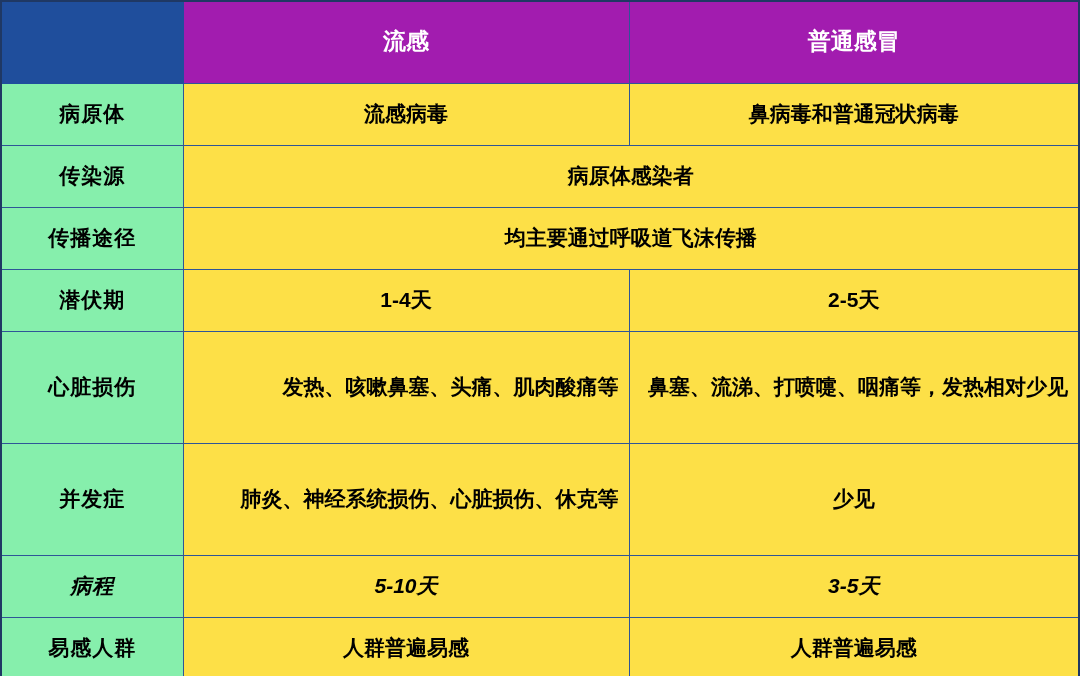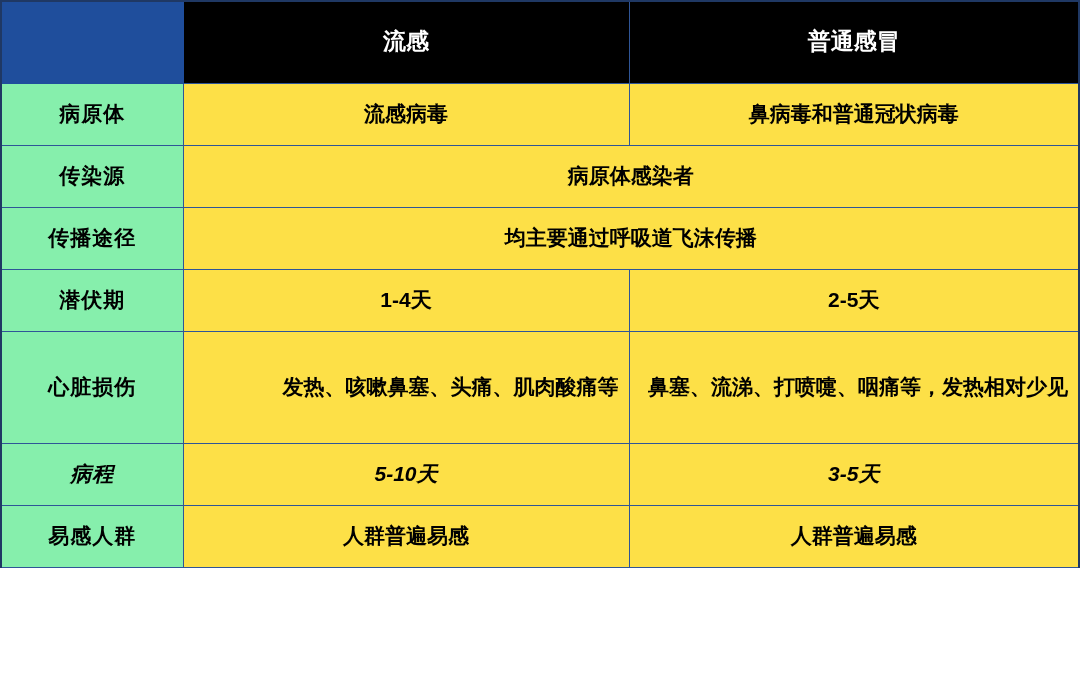--- a/index.html
+++ b/index.html
@@ -37,21 +37,21 @@
     vertical-align: middle;
     padding: 8px 10px;
     font-weight: bold;
     color: #000000;
     font-size: 21px;
     line-height: 1.38;
     box-sizing: border-box;
   }
   
   tr.head th {
-    background: #000000;
+    background: #a21caf;
     color: #ffffff;
     height: 82px;
     font-size: 23px;
     border-color: #2f5597;
   }
   tr.head th.corner {
     background: #1f4e9c;
     border-color: #1f4e9c;
   }
   
@@ -118,20 +118,25 @@
         <td class="val">1-4天</td>
         <td class="val">2-5天</td>
       </tr>
 
       <tr class="r5">
         <td class="rowlabel">心脏损伤</td>
         <td class="val wrapleft">发热、咳嗽鼻塞、头痛、肌肉酸痛等</td>
         <td class="val wrapleft">鼻塞、流涕、打喷嚏、咽痛等，发热相对少见</td>
       </tr>
 
+      <tr class="r6">
+        <td class="rowlabel">并发症</td>
+        <td class="val wrapleft">肺炎、神经系统损伤、心脏损伤、休克等</td>
+        <td class="val">少见</td>
+      </tr>
 
       <tr class="r7">
         <td class="rowlabel">病程</td>
         <td class="val">5-10天</td>
         <td class="val">3-5天</td>
       </tr>
 
       <tr class="r8">
         <td class="rowlabel">易感人群</td>
         <td class="val">人群普遍易感</td>

